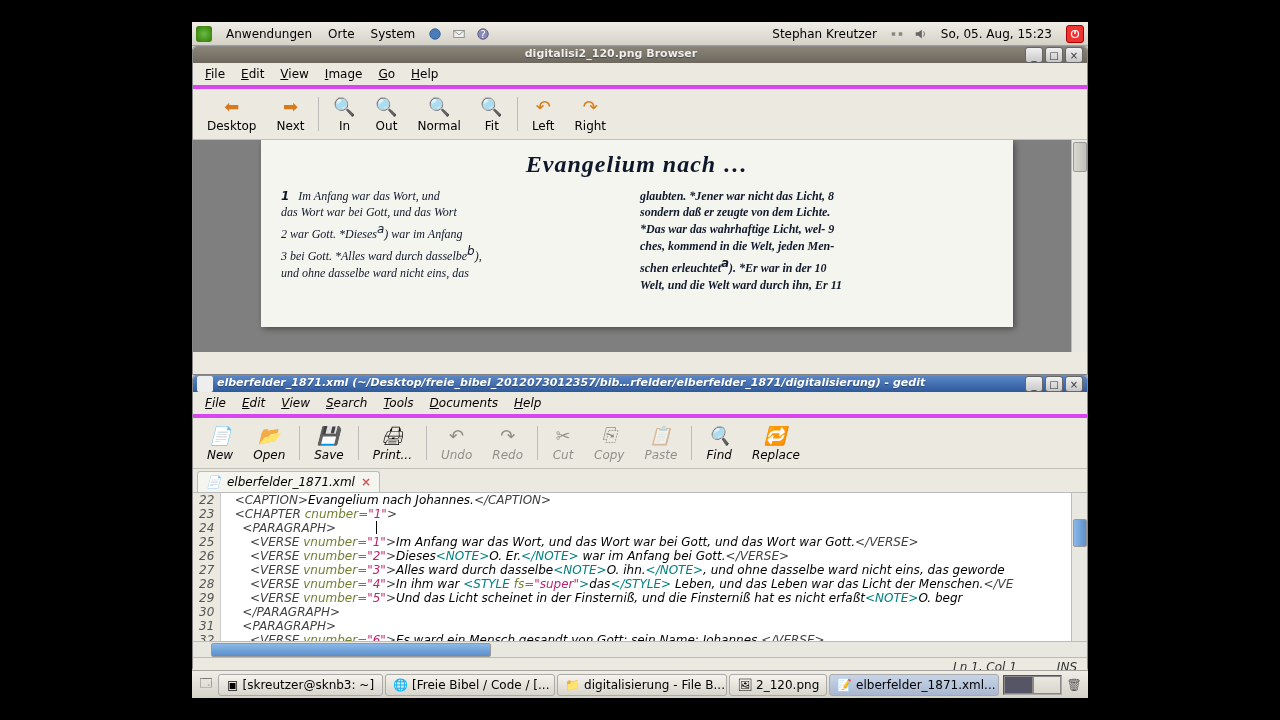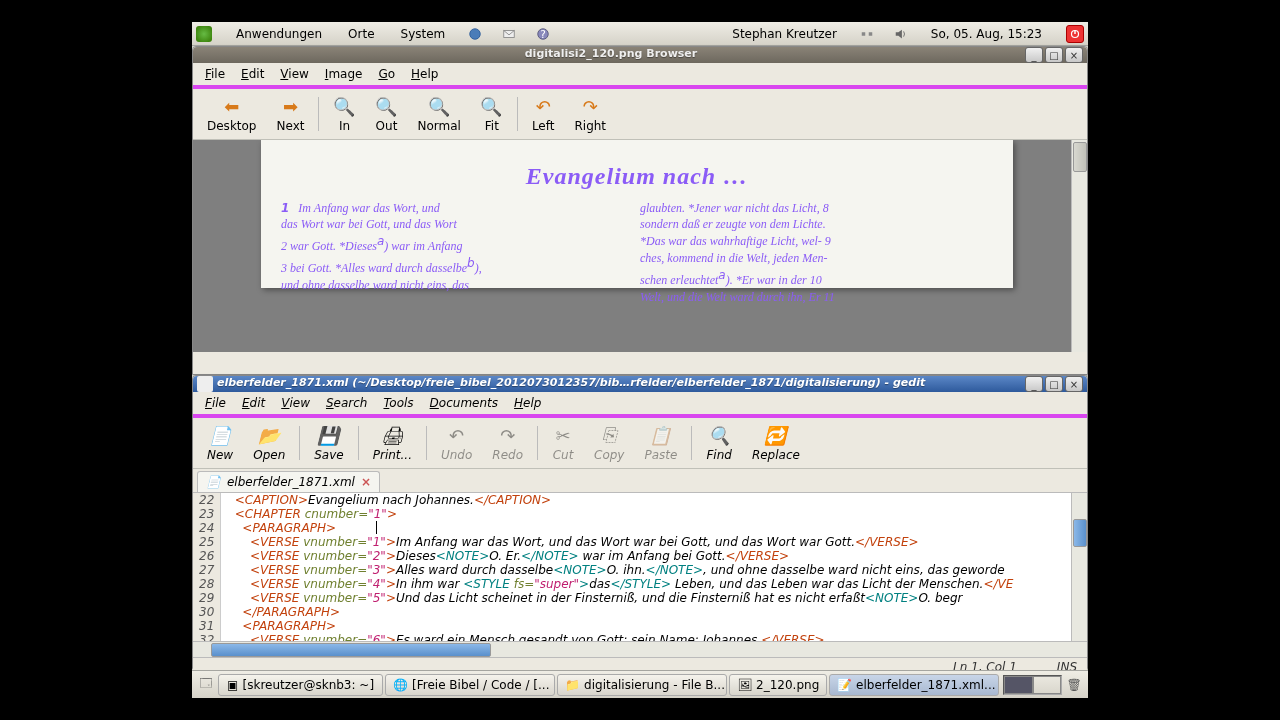--- a/index.html
+++ b/index.html
@@ -1,52 +1,52 @@
 <!DOCTYPE html>
 <html><head>
 <meta charset="utf-8">
 <style>
 * { margin: 0; padding: 0; box-sizing: border-box; font-family: "DejaVu Sans", Arial, sans-serif; font-size: 12px; }
 body { background: #000; width: 1280px; height: 720px; position: relative; }
 .desktop { position: absolute; left: 192px; top: 22px; width: 896px; height: 676px; background: #d8d8d0; }
-.top-panel { height: 24px; background: linear-gradient(#efede5,#d5d2c8); border-bottom: 1px solid #a5a5a0; display: flex; align-items: center; padding: 0 4px; gap: 14px; }
+.top-panel { height: 24px; background: linear-gradient(#efede5,#d5d2c8); border-bottom: 1px solid #a5a5a0; display: flex; align-items: center; padding: 0 4px; gap: 4px; }
 .panel-icon { width: 16px; height: 16px; background: radial-gradient(#6b4,#370); border-radius: 3px; margin-right: 4px; }
 .menu-item { padding: 2px 6px; cursor: pointer; }
 .spacer { flex: 1; }
 .tray-icon { width: 16px; height: 16px; display: inline-flex; align-items: center; justify-content: center; color: #555; margin: 0 2px; }
 .tray-icon svg { width: 14px; height: 14px; }
 .shutdown { width: 18px; height: 18px; background: #e33; border: 1px solid #a00; border-radius: 3px; color: #fff; display: flex; align-items: center; justify-content: center; margin-left: 4px; }
 .window { position: absolute; background: #ece9e0; border: 1px solid #888; border-radius: 4px 4px 0 0; box-shadow: 2px 2px 4px rgba(0,0,0,.2); }
 .titlebar { height: 16px; background: linear-gradient(#8a8377,#6d685e); display: flex; align-items: flex-start; padding: 0 4px; border-radius: 4px 4px 0 0; color: #fff; }
 .titlebar.active { background: linear-gradient(#5b87c7,#2e5a9c); }
 .title-text { flex: 1; text-align: center; font-weight: bold; font-size: 11px; color: #eee; text-shadow: 0 1px 1px rgba(0,0,0,.4); white-space: nowrap; overflow: hidden; }
 .win-btns { display: flex; gap: 2px; }
 .win-btn { width: 18px; height: 16px; background: linear-gradient(#f0f0f0,#c8c8c8); border: 1px solid #666; border-radius: 3px; display: flex; align-items: center; justify-content: center; font-size: 10px; color: #333; }
 .menubar { display: flex; padding: 2px 4px; background: #ece9e0; border-bottom: 4px solid #d946ef; }
 .menubar span { padding: 2px 8px; }
 .menubar span u { text-decoration: underline; }
 .toolbar { display: flex; padding: 4px; background: #ece9e0; border-bottom: 1px solid #c0c0b8; gap: 0; }
 .tool-btn { display: flex; flex-direction: column; align-items: center; padding: 2px 10px; gap: 2px; cursor: pointer; }
 .tool-btn .ico { width: 22px; height: 22px; display: flex; align-items: center; justify-content: center; font-size: 18px; }
 .tool-sep { width: 1px; background: #bbb; margin: 4px 4px; }
 .content-area { background: #7f7f7f; position: relative; overflow: hidden; }
-.scan-img { position: absolute; left: 68px; top: 0; width: 752px; height: 148px; background: #f5f5f0; box-shadow: 2px 2px 6px rgba(0,0,0,.4); padding: 20px 20px; font-family: serif; font-size: 18px; color: #8b5cf6; line-height: 1.4; }
+.scan-img { position: absolute; left: 68px; top: 0; width: 752px; height: 187px; background: #f5f5f0; box-shadow: 2px 2px 6px rgba(0,0,0,.4); padding: 8px 20px; font-family: serif; font-size: 18px; color: #0f172a; line-height: 1.4; }
 .scan-header { font-family: serif; font-weight: bold; font-size: 24px; letter-spacing: 1px; text-align: center; padding-bottom: 6px; }
 .fraktur { font-family: "Times New Roman", serif; font-style: italic; }
 .scroll-v { position: absolute; right: 0; width: 16px; background: #e8e8e0; border-left: 1px solid #bbb; }
 .scroll-v .thumb { position: absolute; width: 14px; left: 1px; background: linear-gradient(90deg,#d8d8d0,#c0c0b8); border: 1px solid #999; border-radius: 2px; }
 .scroll-h { position: absolute; bottom: 0; height: 16px; background: #e8e8e0; border-top: 1px solid #bbb; }
 .scroll-h .thumb { position: absolute; height: 14px; top: 1px; background: linear-gradient(#d8d8d0,#c0c0b8); border: 1px solid #999; border-radius: 2px; }
 .gedit-tabs { display: flex; background: #ece9e0; border-bottom: 1px solid #bbb; padding: 2px 4px 0; }
 .gedit-tab { background: #f5f5f0; border: 1px solid #bbb; border-bottom: none; padding: 3px 8px; display: flex; align-items: center; gap: 6px; border-radius: 3px 3px 0 0; }
 .gedit-tab .close { color: #c55; font-weight: bold; }
 .code { background: #fff; font-family: "DejaVu Sans Mono", monospace; font-size: 12px; line-height: 14px; display: flex; height: 148px; position: relative; }
 .gutter { background: #ece9e0; border-right: 1px solid #ccc; padding: 0 6px; text-align: right; color: #555; }
 .code-lines { flex: 1; white-space: pre; overflow: hidden; padding-left: 2px; }
-.tag { color: #c2410c; }
+.tag { color: #404040; }
 .attr { color: #708030; }
 .str { color: #c02070; }
 .note { color: #008080; }
 .plain { color: #000; }
 .statusbar { display: flex; background: #ece9e0; border-top: 1px solid #bbb; padding: 2px 10px; justify-content: flex-end; gap: 40px; color: #333; font-size: 11px; }
 .bottom-panel { position: absolute; bottom: 0; left: 0; right: 0; height: 28px; background: linear-gradient(#efede5,#d5d2c8); border-top: 1px solid #a5a5a0; display: flex; align-items: center; padding: 0 4px; gap: 2px; }
 .task-btn { display: flex; align-items: center; gap: 4px; padding: 2px 8px; border: 1px solid #aaa; border-radius: 3px; background: linear-gradient(#f5f3ec,#d8d5cc); font-size: 11px; height: 22px; white-space: nowrap; overflow: hidden; max-width: 170px; }
 .task-btn.active { background: linear-gradient(#c8d5e8,#a8b8d0); }
 .task-ico { width: 14px; height: 14px; display: inline-flex; align-items: center; justify-content: center; }
 .desktop-switcher { width: 60px; height: 20px; display: flex; border: 1px inset #aaa; }
@@ -160,21 +160,21 @@
     <div class="scan-img">
       <div class="scan-header fraktur">Evangelium nach …</div>
       <div style="display:flex; gap:6px;">
         <div class="fraktur" style="flex:1;">
           <b>1</b> &nbsp;&nbsp;Im Anfang war das Wort, und<br>
           das Wort war bei Gott, und das Wort<br>
           2 war Gott. *Dieses<sup>a</sup>) war im Anfang<br>
           3 bei Gott. *Alles ward durch dasselbe<sup>b</sup>),<br>
           und ohne dasselbe ward nicht eins, das
         </div>
-        <div class="fraktur" style="flex:1;">
+        <div class="fraktur" style="flex:1;font-weight:bold;">
           glaubten. *Jener war nicht das Licht, 8<br>
           sondern daß er zeugte von dem Lichte.<br>
           *Das war das wahrhaftige Licht, wel- 9<br>
           ches, kommend in die Welt, jeden Men-<br>
           schen erleuchtet<sup>a</sup>). *Er war in der 10<br>
           Welt, und die Welt ward durch ihn, Er 11
         </div>
       </div>
     </div>
     <div class="scroll-v" style="top:0; bottom:0;">

